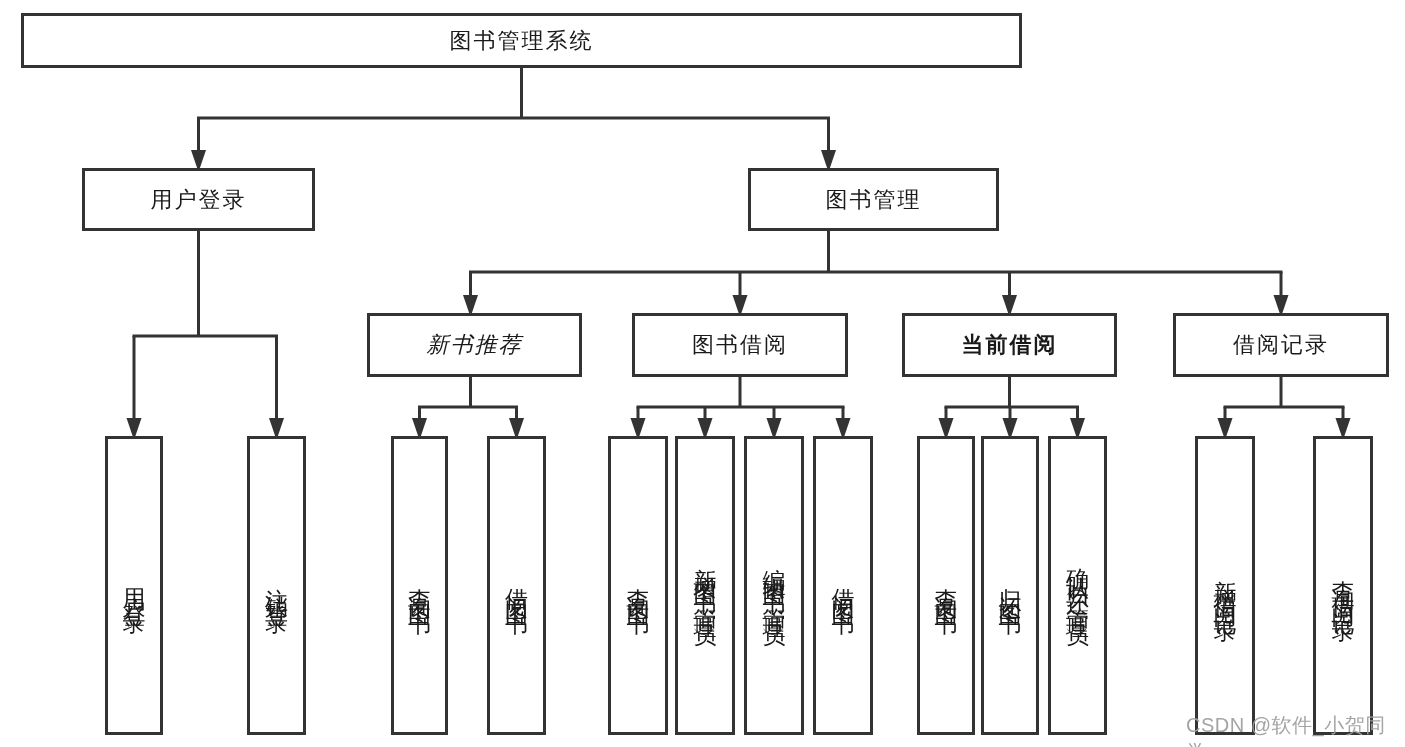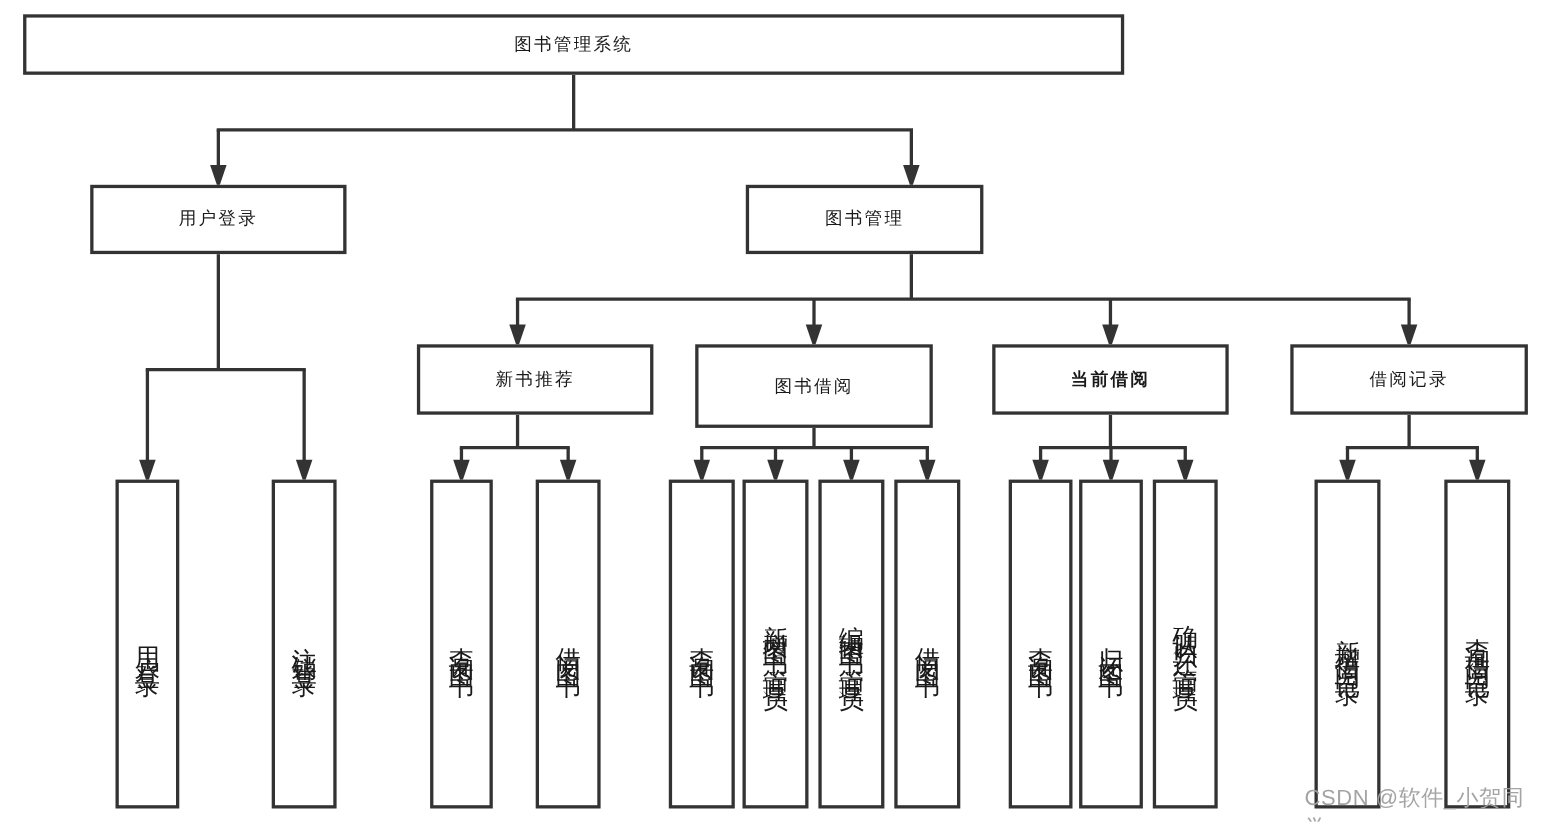--- a/index.html
+++ b/index.html
@@ -13,21 +13,21 @@
   body{width:1405px;height:747px;overflow:hidden;}
   .canvas{
     position:relative;width:1405px;height:747px;background:var(--fill);
     font-family:"Liberation Serif","DejaVu Serif",serif;
   }
   .connector-layer{position:absolute;left:0;top:0;z-index:0;}
   .node{
     position:absolute;box-sizing:border-box;background:var(--fill);
     border:3px solid var(--border);
     display:flex;align-items:center;justify-content:center;
-    font-size:16px;color:var(--text);letter-spacing:2px;
+    font-size:22px;color:var(--text);letter-spacing:2px;
     z-index:1;white-space:nowrap;
   }
   .node.vertical{
     writing-mode:vertical-lr;
     font-size:23px;letter-spacing:8px;white-space:normal;
   }
   .watermark{
     position:absolute;left:1186px;top:712px;z-index:5;
     font-family:"Liberation Sans","DejaVu Sans",sans-serif;
     font-size:20px;color:var(--wm);letter-spacing:0.5px;opacity:0.95;
@@ -91,27 +91,27 @@
       <line x1="1343" y1="407" x2="1343" y2="428" stroke="#333333" stroke-width="3"></line>
       <polygon points="1335.5,418 1350.5,418 1343,440" fill="#333333"></polygon>
     </svg>
   <span class="watermark">CSDN @软件_小贺同学</span>
 <div class="node" style="left: 21px; top: 13px; width: 1001px; height: 55px;">
       <span>图书管理系统</span>
     </div>
     <div class="node" style="left: 82px; top: 168px; width: 233px; height: 63px;">
       <span>用户登录</span>
     </div>
-    <div class="node" style="left: 678px; top: 168px; width: 216px; height: 63px;">
+    <div class="node" style="left: 748px; top: 168px; width: 251px; height: 63px;">
       <span>图书管理</span>
     </div>
-    <div class="node" style="left: 379px; top: 313px; width: 215px; height: 64px;">
+    <div class="node" style="left: 367px; top: 313px; width: 215px; height: 64px; font-style: italic;">
       <span>新书推荐</span>
     </div>
-    <div class="node" style="left: 632px; top: 313px; width: 216px; height: 76px;">
+    <div class="node" style="left: 632px; top: 313px; width: 216px; height: 64px;">
       <span>图书借阅</span>
     </div>
     <div class="node" style="left: 902px; top: 313px; width: 215px; height: 64px; font-weight: bold;">
       <span>当前借阅</span>
     </div>
     <div class="node" style="left: 1173px; top: 313px; width: 216px; height: 64px;">
       <span>借阅记录</span>
     </div>
     <div class="node vertical" style="left: 105px; top: 436px; width: 58px; height: 299px;">
       <span>用户登录</span>

